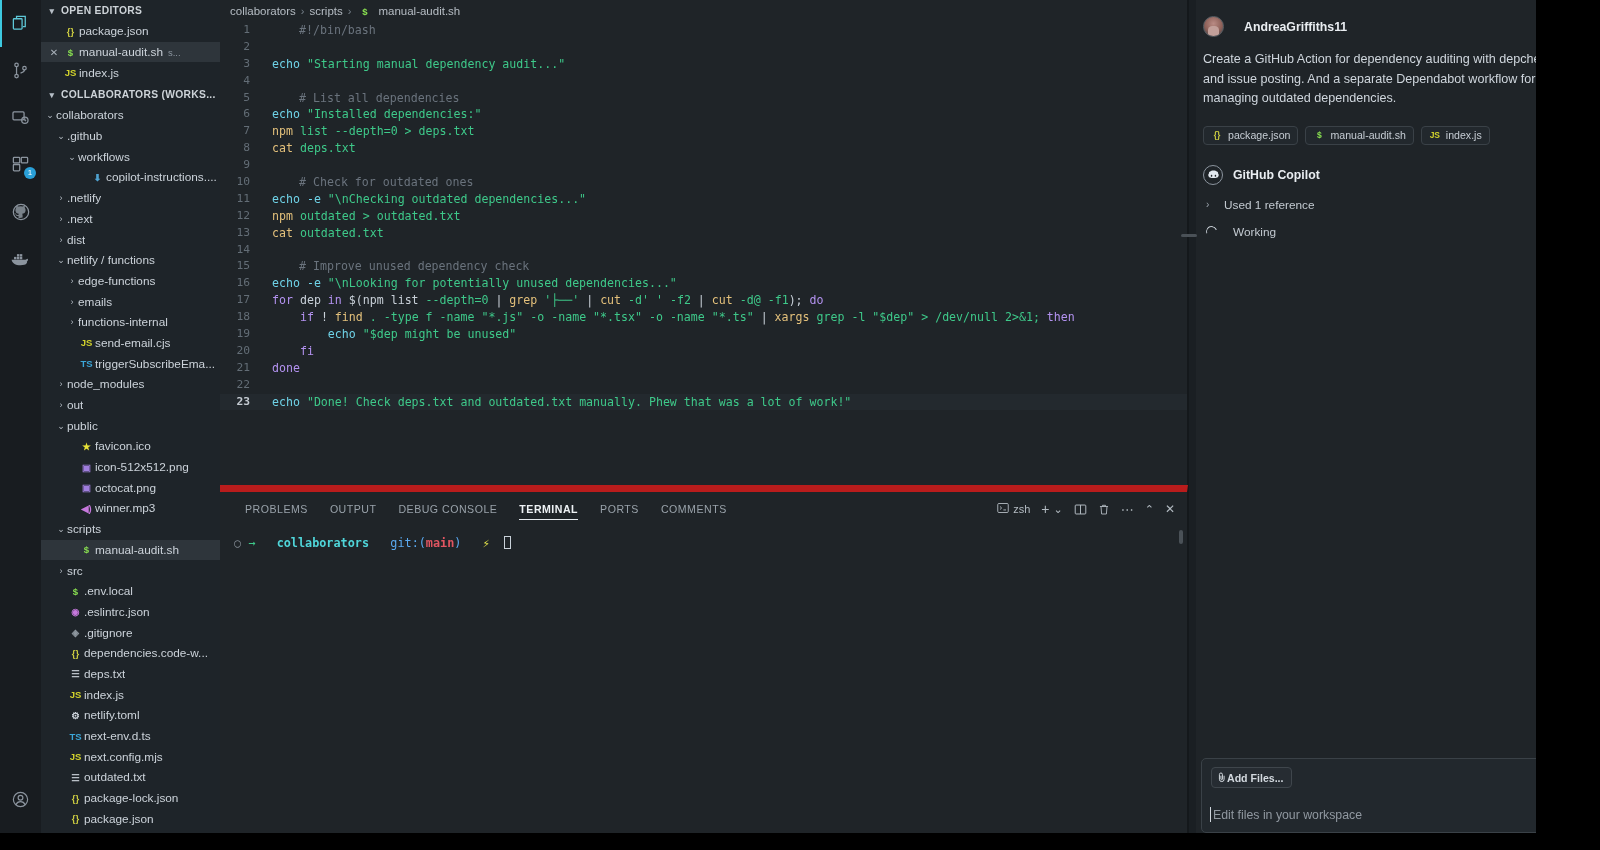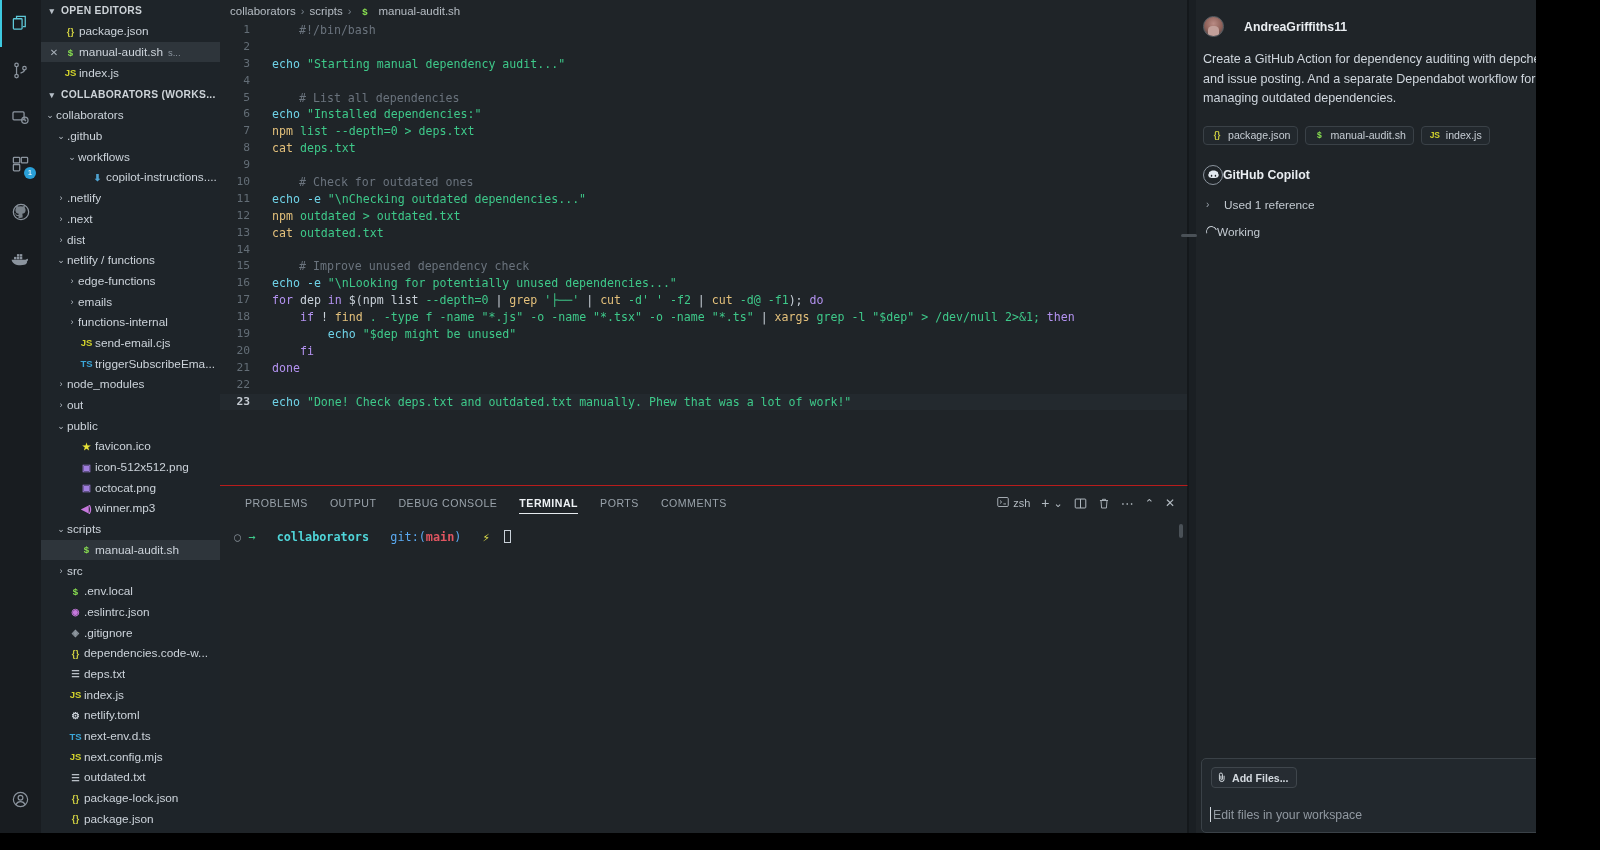--- a/index.html
+++ b/index.html
@@ -137,21 +137,21 @@
   .k-cmt { color: #6a737d; margin-left: 27px; }
   .k-cmd { color: #6fd3e8; }
   .k-str { color: #3ec98a; }
   .k-kw  { color: #b392f0; }
   .k-var { color: #e3c07b; }
   .k-pl  { color: #c9d1d9; }
 
   
   .panel {
     flex: 1 1 auto; background: #1f2428;
-    border-top: 1px solid #b91c1c;
+    border-top: 7px solid #b91c1c;
     border-right: 1px solid #14181b;
     display: flex; flex-direction: column; min-height: 0;
     position: relative;
   }
   .panel-tabs {
     height: 34px; display: flex; align-items: center;
     padding-left: 14px; gap: 0;
   }
   .ptab {
     font-size: 10.6px; letter-spacing: .5px;
@@ -215,53 +215,53 @@
     margin-bottom: 17px;
   }
   .chips { display: flex; gap: 7px; margin-bottom: 20px; flex-wrap: wrap; }
   .chip {
     display: flex; align-items: center; gap: 5px;
     border: 1px solid #3a4147; border-radius: 4px;
     padding: 2.5px 7px; font-size: 10.6px; color: #c6cdd4;
     background: #22282d;
   }
   .chip .ficon { width: 12px; flex: 0 0 12px; font-size: 8.5px; }
-  .copilot-row { display: flex; align-items: center; margin-bottom: 13px; }
+  .copilot-row { display: flex; align-items: center; gap: 10px; margin-bottom: 13px; }
   .copilot-icon {
     width: 20px; height: 20px; border-radius: 50%;
     border: 1px solid #8b949e; display: flex;
     align-items: center; justify-content: center; color: #e2e8ee;
     flex: 0 0 20px;
   }
   .copilot-name { font-size: 12.3px; font-weight: bold; color: #e9edf1; }
   .used-ref {
     display: flex; align-items: center; gap: 8px;
     font-size: 11.8px; color: #c3cad1; margin-bottom: 13px; padding-left: 3px;
   }
   .used-ref .tw { color: #9aa3ab; font-size: 10px; width: 10px; }
   .working {
-    display: flex; align-items: center; gap: 0;
+    display: flex; align-items: center; gap: 16px;
     font-size: 11.8px; color: #c3cad1; padding-left: 3px;
   }
   .spinner {
     width: 11px; height: 11px; border-radius: 50%;
     border: 1.4px solid transparent; border-top-color: #c3cad1;
     border-left-color: #c3cad1;
     transform: rotate(25deg);
   }
   .chat-bottom {
     margin-top: auto; padding: 0 12px 0 12px;
   }
   .chat-input-box {
     border: 1px solid #3a4147; border-radius: 5px;
     background: #22282d; padding: 8px 9px 10px 9px;
     min-height: 56px;
   }
   .addfiles {
-    display: inline-flex; align-items: center; gap: 5px;
+    display: inline-flex; align-items: center; 
     border: 1px solid #3f464c; border-radius: 4px;
     padding: 2.5px 7px 2.5px 5px; font-size: 10.6px;
     color: #d3d9df; font-weight: bold; background: #262c32;
   }
   .chat-placeholder {
     margin-top: 20px; font-size: 12.3px; color: #9098a0;
     position: relative; padding-left: 2px;
   }
   .chat-placeholder::before {
     content: ""; position: absolute; left: -1px; top: -1px;

